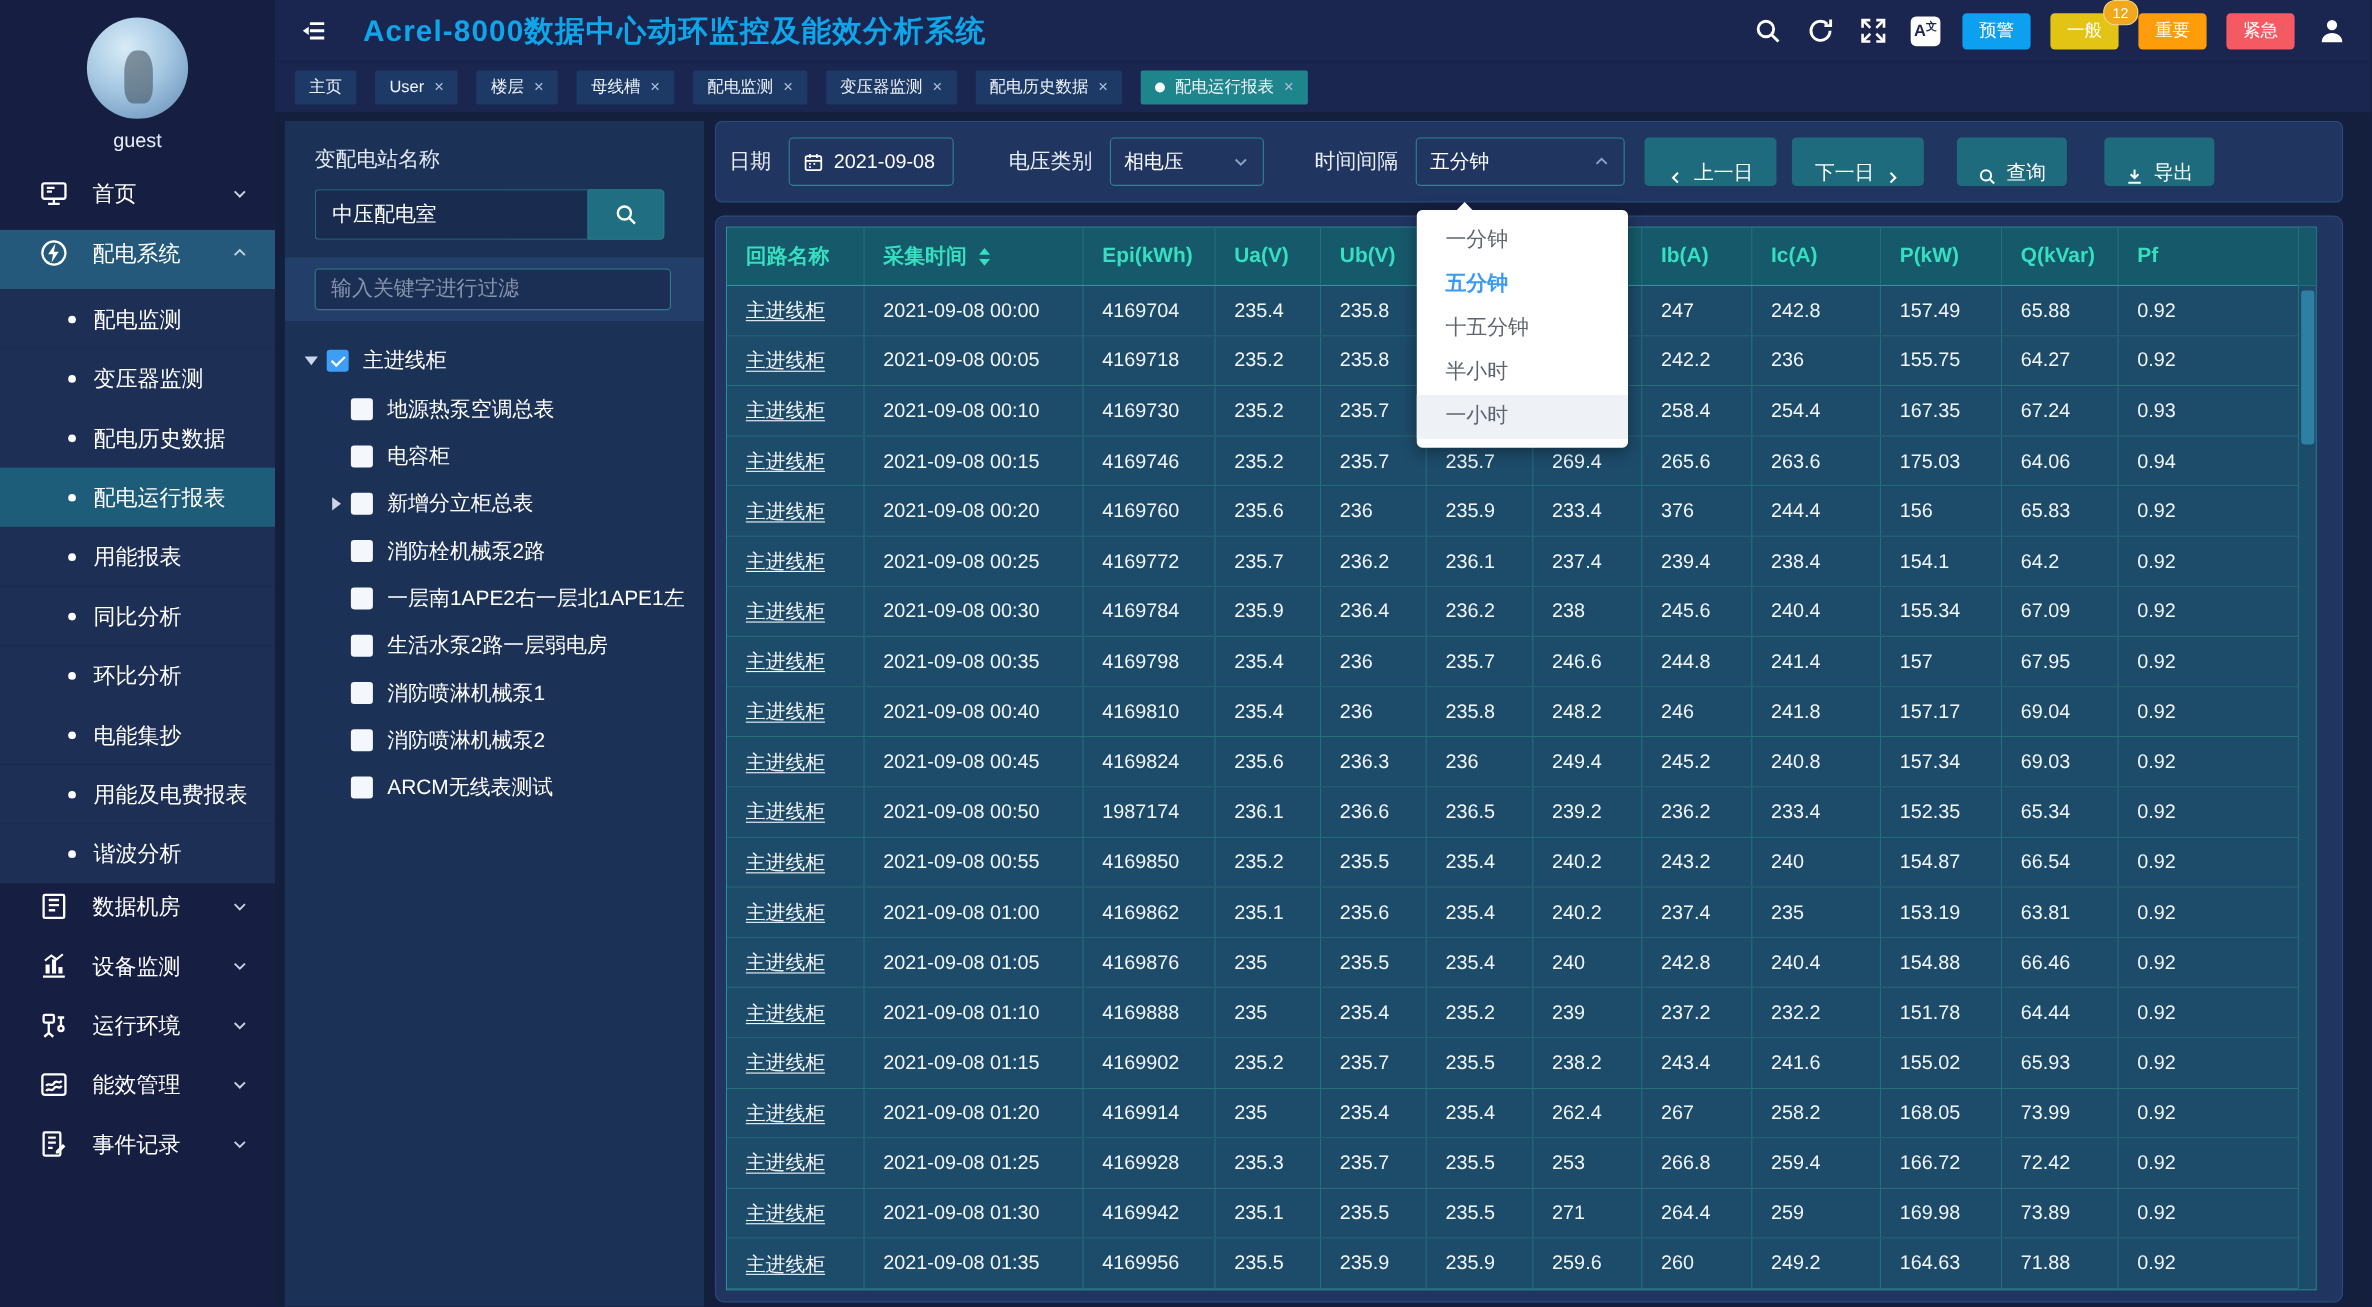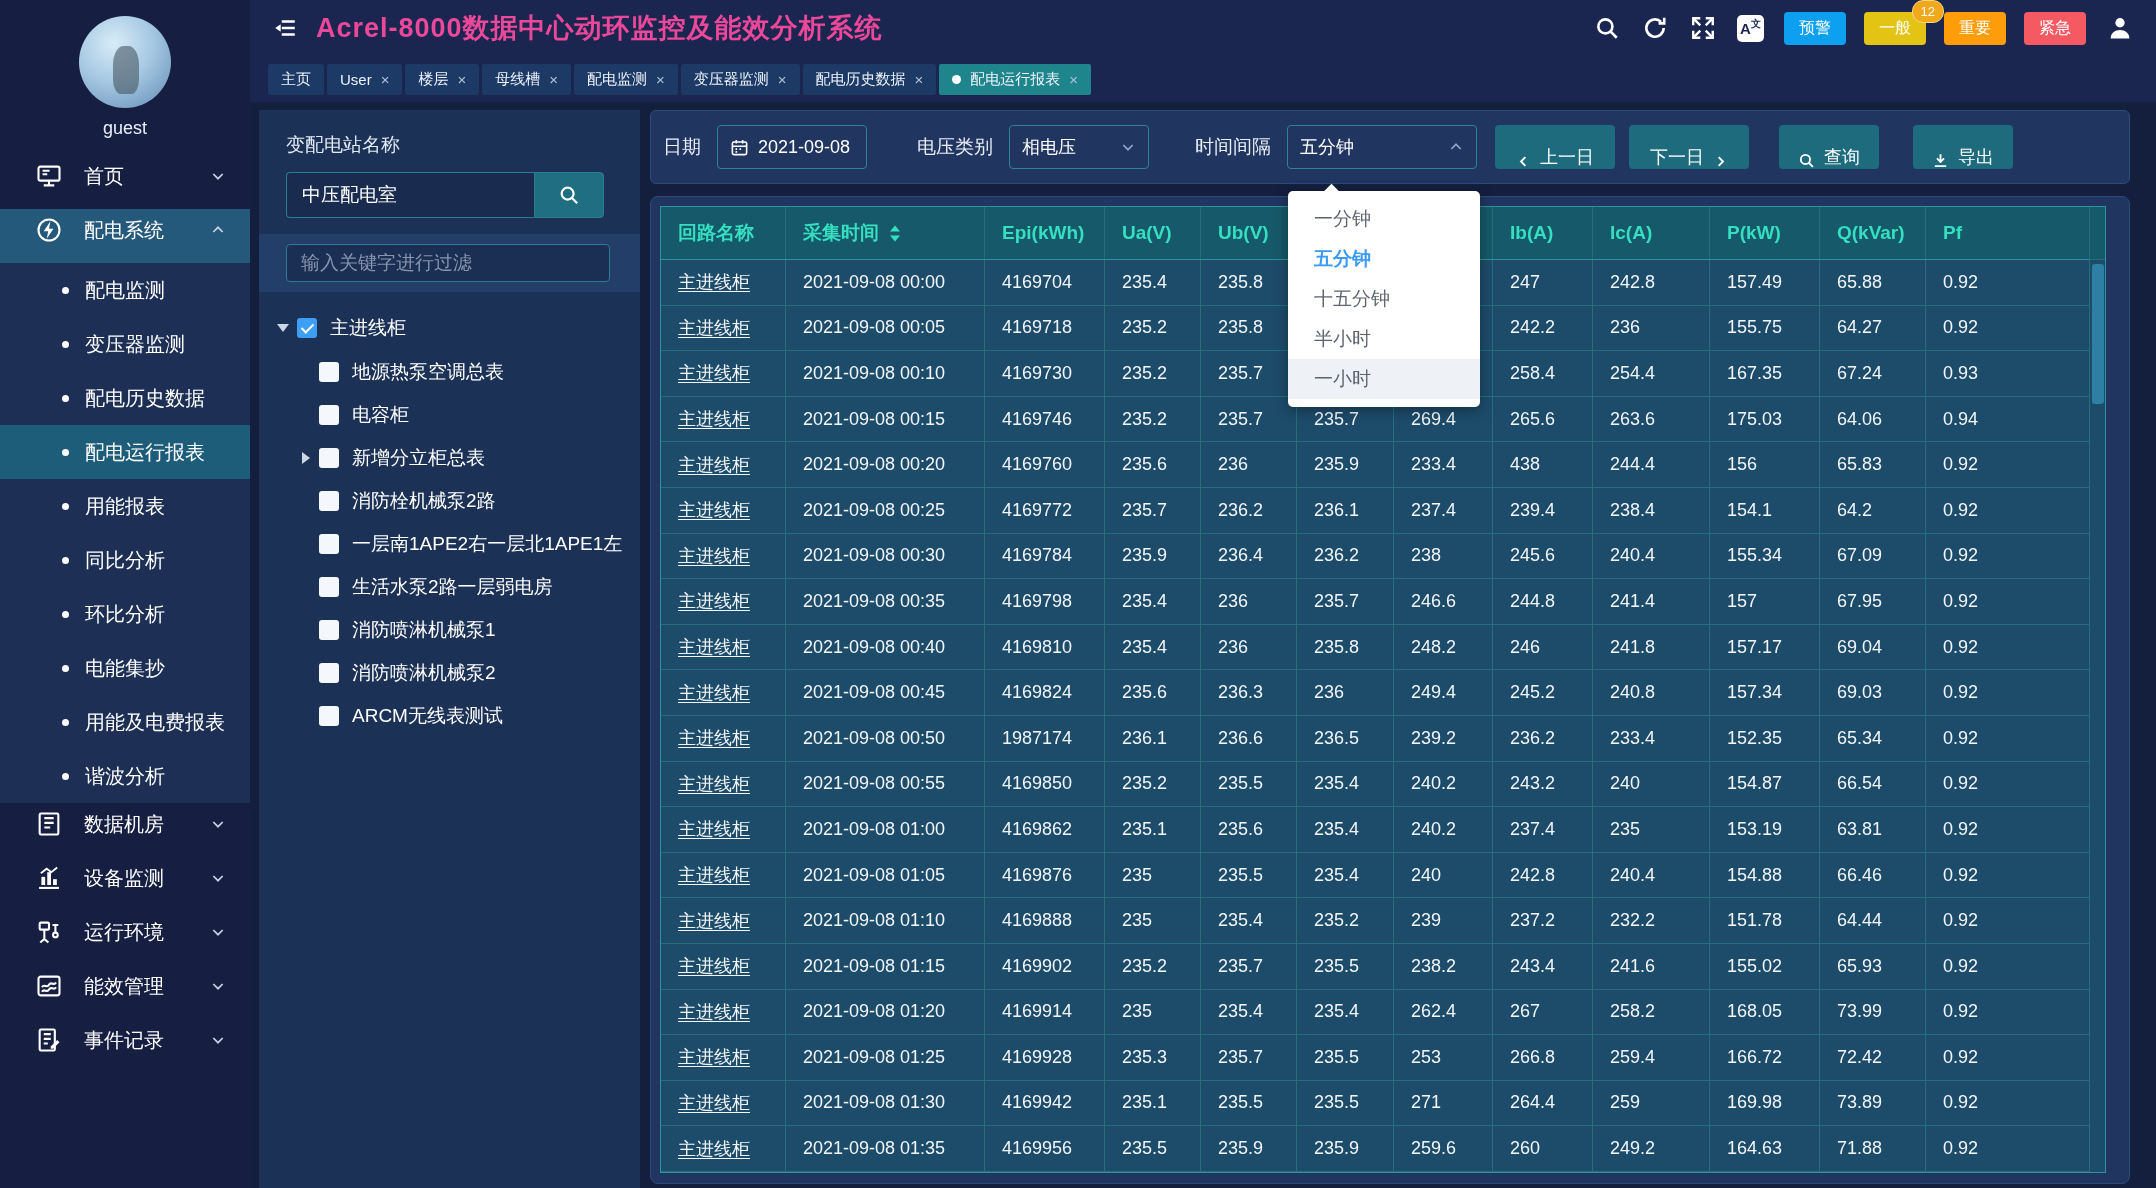--- a/index.html
+++ b/index.html
@@ -23,34 +23,34 @@
   .mi-icon { width:30px; height:30px; margin-right:20px; display:flex; align-items:center; justify-content:center; flex:none; }
   .chevron { margin-left:auto; display:flex; }
   .menu-item.sub { height:54px; padding-left:62px; font-size:20px; color:#fff; background:#1d2f55; }
   .menu-item.sub.active { background:#1e5d79; }
   .bullet { width:7px; height:7px; border-radius:50%; background:#fff; margin-right:16px; flex:none; }
 
   
   .topbar { position:absolute; left:250px; top:0; width:1906px; height:56px; background:#1a2550;
     display:flex; align-items:center; }
   .hamburger { margin-left:22px; display:flex; cursor:pointer; }
-  .app-title { margin-left:18px; color:#ec4899; font-size:27px; font-weight:bold; letter-spacing:1px; white-space:nowrap; }
+  .app-title { margin-left:32px; color:#0ea5e9; font-size:27px; font-weight:bold; letter-spacing:1px; white-space:nowrap; }
   .topbar-right { margin-left:auto; margin-right:22px; display:flex; align-items:center; gap:20px; }
   .tb-icon { width:28px; height:28px; display:flex; align-items:center; justify-content:center; cursor:pointer; }
   .translate-box { width:27px; height:27px; background:#fff; border-radius:5px; color:#1a2550;
     font-weight:bold; font-size:15px; display:flex; align-items:center; justify-content:center; cursor:pointer; }
   .translate-box i { font-style:normal; font-size:10px; margin-top:-8px; }
   .alarm-badges { display:flex; align-items:center; gap:18px; }
   .alarm-badge { position:relative; padding:6px 15px; border-radius:4px; color:#fff; font-size:16px; cursor:pointer; white-space:nowrap; }
   .badge-count { position:absolute; top:-12px; right:-18px; background:#f0a81c; border:1px solid #f6d87e;
     color:#fff; font-size:13px; line-height:1; padding:4px 8px; border-radius:11px; }
 
   
   .tabbar { position:absolute; left:250px; top:56px; width:1906px; height:46px; background:#1a2550;
-    display:flex; align-items:center; padding-left:18px; gap:3px; }
+    display:flex; align-items:center; padding-left:18px; gap:17px; }
   .tab { height:31px; display:inline-flex; align-items:center; padding:0 13px; background:#1d3a66;
     color:#eef3fa; font-size:15px; border-radius:2px; cursor:pointer; white-space:nowrap; }
   .tab.active { background:#1f858d; }
   .tab .dot { width:9px; height:9px; border-radius:50%; background:#fff; margin-right:9px; }
   .tab .close { margin-left:9px; color:#b3c1d8; font-size:15px; }
 
   
   .tree-panel { position:absolute; left:259px; top:110px; width:381px; height:1078px; background:#1c3156; }
   .tree-title { padding:22px 0 0 27px; font-size:19px; color:#e2eaf5; }
   .search-row { display:flex; margin:14px 0 0 27px; width:318px; height:46px; }
@@ -690,21 +690,21 @@
             <div class="g-cell" style="width: 96px;">
               <span>236</span>
             </div>
             <div class="g-cell" style="width: 97px;">
               <span>235.9</span>
             </div>
             <div class="g-cell" style="width: 99px;">
               <span>233.4</span>
             </div>
             <div class="g-cell" style="width: 100px;">
-              <span>438</span>
+              <span>376</span>
             </div>
             <div class="g-cell" style="width: 117px;">
               <span>244.4</span>
             </div>
             <div class="g-cell" style="width: 110px;">
               <span>156</span>
             </div>
             <div class="g-cell" style="width: 106px;">
               <span>65.83</span>
             </div>

